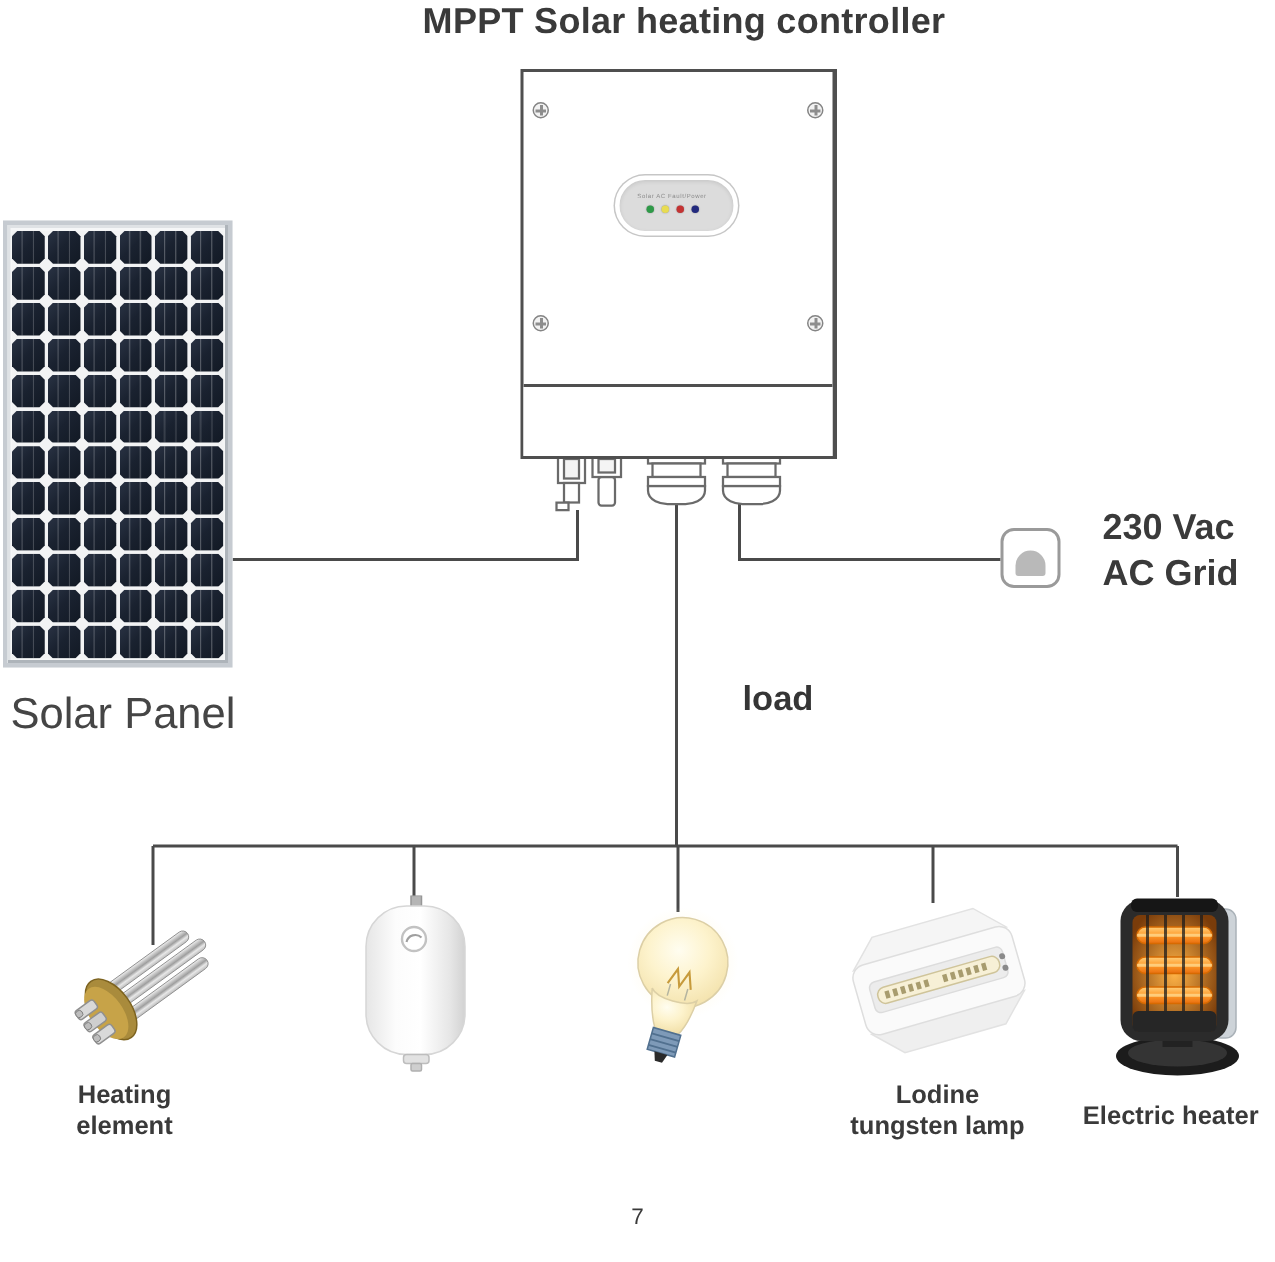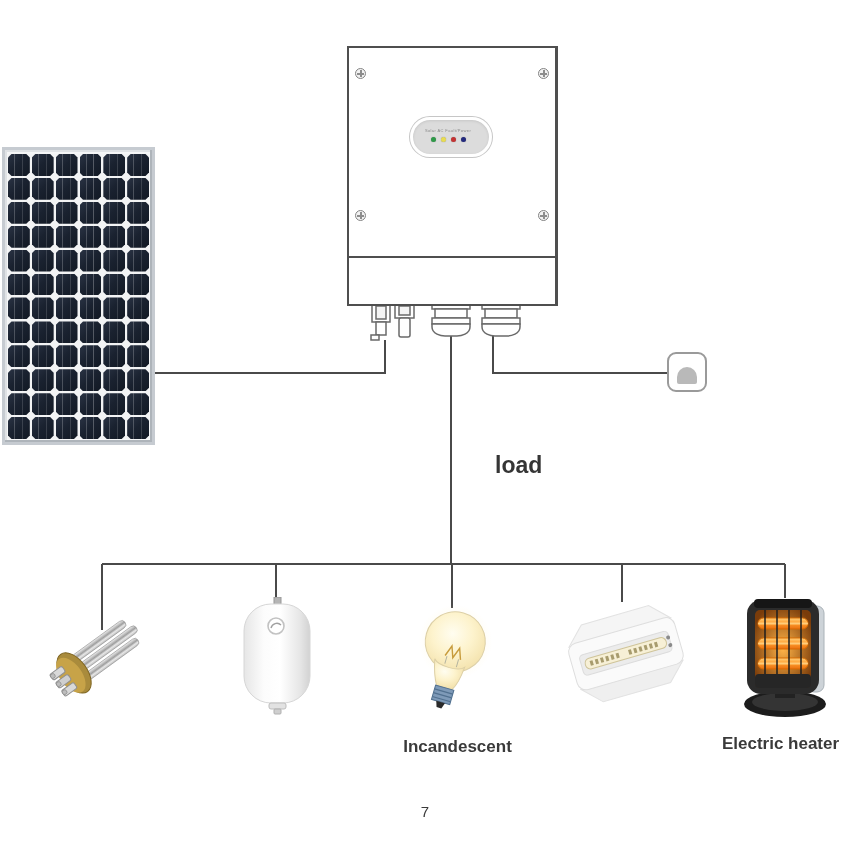--- a/index.html
+++ b/index.html
@@ -96,20 +96,21 @@
   .page-number{left:0;top:803px;width:850px;text-align:center;font-size:15px;color:#3a3a3a;}
 
   svg{display:block;}
   .overlay{left:0;top:0;pointer-events:none;}
 </style>
 </head>
 <body>
 
 <div class="canvas">
 
+  <div class="abs title">MPPT Solar heating controller</div>
 
   <svg class="abs overlay" width="850" height="841" viewBox="0 0 850 841">
     <g stroke="#4a4a4a" stroke-width="2" fill="none">
 
       <path d="M155 373 H385 V340"></path>
 
       <path d="M493 334 V373 H667"></path>
 
       <path d="M451 334 V564"></path>
 
@@ -234,24 +235,27 @@
         <div class="cell"></div>
         <div class="cell"></div>
         <div class="cell"></div>
         <div class="cell"></div>
         <div class="cell"></div>
         <div class="cell"></div>
         <div class="cell"></div>
         <div class="cell"></div>
       </div>
   </div>
+  <div class="abs solar-panel-label">Solar Panel</div>
 
   <div class="abs plug-icon">
     <div class="plug-dome"></div>
   </div>
+  <div class="abs ac-grid-label">230 Vac
+AC Grid</div>
 
   <div class="abs load-label">load</div>
 
   <div class="device" style="left:45px;top:600px;">
     <svg width="125" height="115" viewBox="0 0 125 115">
       <defs>
         <linearGradient id="metal" x1="0" y1="0" x2="0" y2="1">
           <stop offset="0" stop-color="#f0f0f0"></stop>
             <stop offset=".45" stop-color="#9e9e9e"></stop>
           <stop offset=".7" stop-color="#e8e8e8"></stop>
@@ -366,17 +370,20 @@
       <g stroke="#1d1d1d" stroke-width="2" opacity=".75">
         <line x1="38" y1="14" x2="38" y2="92"></line>
           <line x1="50" y1="14" x2="50" y2="92"></line>
         <line x1="62" y1="14" x2="62" y2="92"></line>
           <line x1="74" y1="14" x2="74" y2="92"></line>
       </g>
       <rect x="28" y="78" width="56" height="14" rx="4" fill="#262626"></rect>
     </svg>
   </div>
 
-  <div class="device-label" style="left:375px;top:736px;width:165px;">Incandescent</div>
+  <div class="device-label" style="left:20px;top:719px;width:126px;">Heating
+element</div>
+  <div class="device-label" style="left:540px;top:719px;width:170px;">Lodine
+tungsten lamp</div>
   <div class="device-label" style="left:703px;top:733px;width:155px;">Electric heater</div>
 
   <div class="abs page-number">7</div>
 </div>
 
 </body></html>

